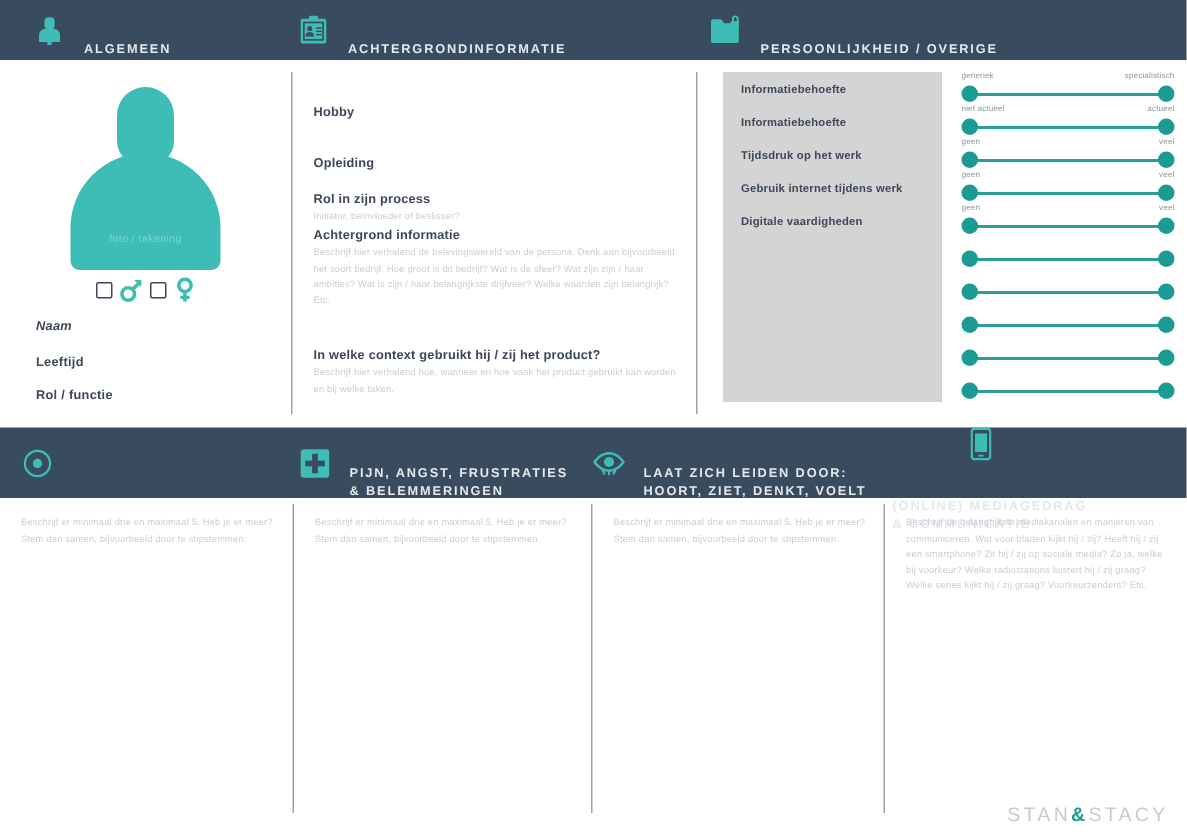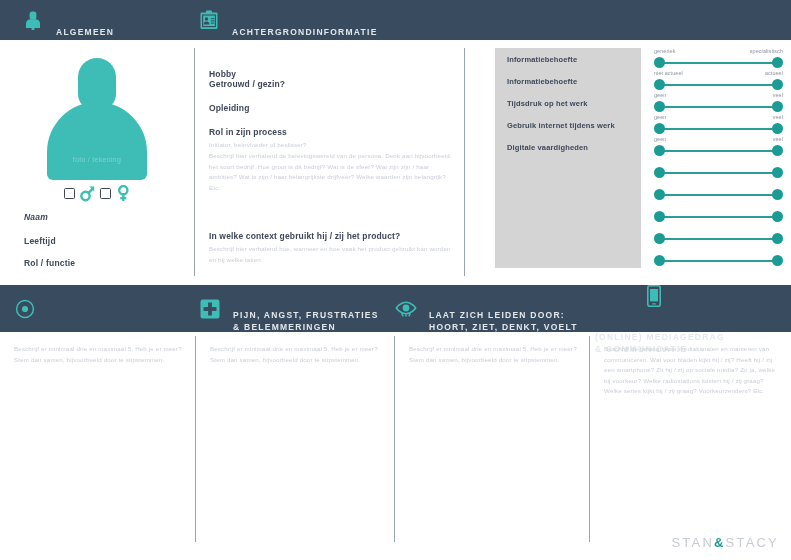--- a/index.html
+++ b/index.html
@@ -174,21 +174,20 @@
     right: 0;
     height: 245px;
   }
   .slider-row {
     position: absolute;
     left: 16px;
     right: 8px;
     height: 22px;
     display: flex;
     align-items: center;
-    margin-left: 13px;
   }
   .slider-box {
     width: 146px;
     height: 22px;
     background: #d4d4d4;
     display: flex;
     align-items: center;
     box-sizing: border-box;
     padding-left: 12px;
     flex: 0 0 146px;
@@ -289,20 +288,30 @@
           <rect x="3.6" y="5" width="12.8" height="11.6" fill="none" stroke="#394b5e" stroke-width="1.1"></rect>
           <circle cx="7.5" cy="9" r="1.7" fill="#394b5e"></circle>
           <path d="M4.6 14.4 Q4.6 11.4 7.5 11.4 Q10.4 11.4 10.4 14.4 Z" fill="#394b5e"></path>
           <rect x="11.8" y="8.2" width="3.6" height="1" fill="#394b5e"></rect>
           <rect x="11.8" y="10.4" width="3.6" height="1" fill="#394b5e"></rect>
           <rect x="11.8" y="12.6" width="3.6" height="1" fill="#394b5e"></rect>
         </svg>
       </span>
       <span class="bar-label">ACHTERGRONDINFORMATIE</span>
     </div>
+    <div class="bar-item" style="left: 473px;">
+      <span class="bar-icon">
+        <svg width="22" height="20" viewBox="0 0 22 20">
+          <path d="M1 4.5 L1 17.5 Q1 18.6 2.1 18.6 L18.4 18.6 Q19.5 18.6 19.5 17.5 L19.5 6.6 Q19.5 5.5 18.4 5.5 L9.8 5.5 L8.3 3.4 Q7.9 2.9 7.2 2.9 L2.1 2.9 Q1 2.9 1 4 Z" fill="#3ebdb6"></path>
+          <rect x="14" y="4.2" width="5.6" height="4.6" rx="0.6" fill="#3ebdb6"></rect>
+          <path d="M15.6 4.6 L15.6 2.6 Q15.6 0.9 17.2 0.9 Q18.8 0.9 18.8 2.6 L18.8 4.6" fill="none" stroke="#3ebdb6" stroke-width="1.3"></path>
+        </svg>
+      </span>
+      <span class="bar-label">PERSOONLIJKHEID / OVERIGE</span>
+    </div>
   </div>
 
 <div class="top-area">
 
   <div class="vrule" style="left:194px; top:8px; height:228px;"></div>
   <div class="vrule" style="left:464px; top:8px; height:228px;"></div>
 
   <div class="avatar-wrap">
     <div class="avatar">
       <div class="avatar-head"></div>
@@ -333,31 +342,29 @@
   <div id="profile-fields">
       <div class="field-label" style="top: 172px; font-style: italic;">Naam</div>
       <div class="field-label" style="top: 196px;">Leeftijd</div>
       <div class="field-label" style="top: 218px; text-align: center;">Rol / functie</div>
     </div>
 
   <div class="mid-col" id="mid-col">
       <div class="q-block" style="top: 29px;">
         <p class="q-title">Hobby</p>
       </div>
-      <div class="q-block" style="top: 39px;">
-        <p class="q-title">Getrouwd / gezin?</p>
-      </div>
       <div class="q-block" style="top: 63px;">
         <p class="q-title">Opleiding</p>
       </div>
       <div class="q-block" style="top: 87px;">
         <p class="q-title">Rol in zijn process</p>
         <p class="q-hint">Initiator, beïnvloeder of beslisser?</p>
       </div>
       <div class="q-block" style="top: 111px;">
+        <p class="q-title">Achtergrond informatie</p>
         <p class="q-hint">Beschrijf hier verhalend de belevingswereld van de persona. Denk aan bijvoorbeeld het soort bedrijf. Hoe groot is dit bedrijf? Wat is de sfeer? Wat zijn zijn / haar ambities? Wat is zijn / haar belangrijkste drijfveer? Welke waarden zijn belangrijk? Etc.</p>
       </div>
       <div class="q-block" style="top: 191px;">
         <p class="q-title">In welke context gebruikt hij / zij het product?</p>
         <p class="q-hint">Beschrijf hier verhalend hoe, wanneer en hoe vaak het product gebruikt kan worden en bij welke taken.</p>
       </div>
     </div>
 
   <div class="right-col" id="right-col">
       <div class="slider-row" style="top: 8px;">

